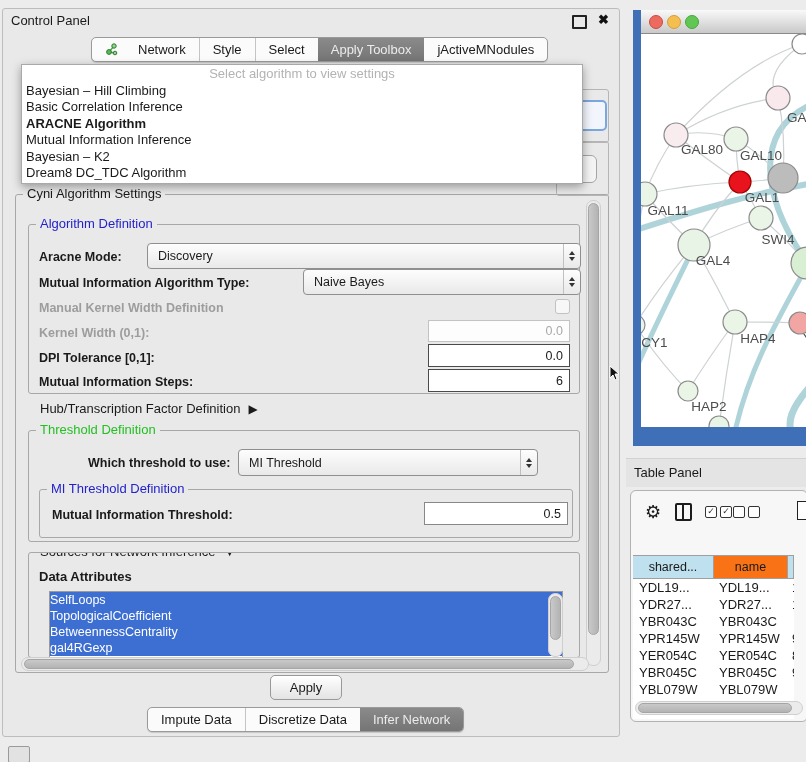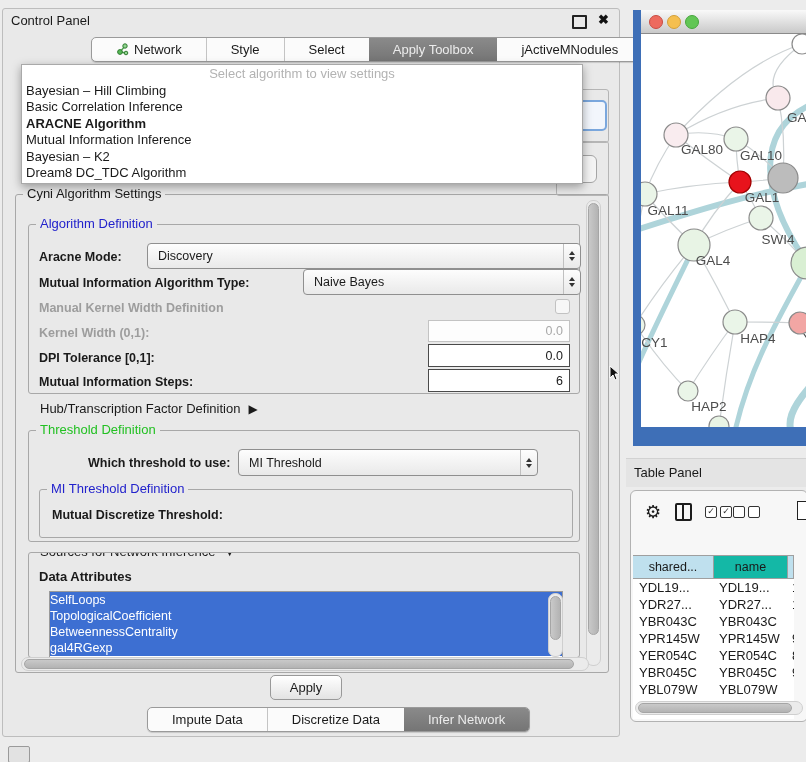--- a/index.html
+++ b/index.html
@@ -11,21 +11,21 @@
   #cpanel{left:2px;top:8px;width:616px;height:727px;background:#e9e9e9;
     border:1px solid #bdbdbd;border-radius:3px;}
   #cpanel-titlebar{left:0;top:0;right:0;height:24px;}
   #cpanel-title{left:8px;top:4px;font-size:13px;}
   #float-icon{right:32px;top:6px;width:11px;height:10px;border:2px solid #222;border-radius:1px;}
   #cpanel-close{right:10px;top:3px;font-size:13px;font-weight:bold;color:#111;}
 
   
   .tabstrip{display:flex;height:23px;background:#fbfbfb;border:1px solid #9a9a9a;
     border-radius:5px;overflow:hidden;box-shadow:0 1px 1px rgba(0,0,0,.15);}
-  .tab{display:flex;align-items:center;gap:5px;padding:0 24px;font-size:13px;
+  .tab{display:flex;align-items:center;gap:20px;padding:0 13px;font-size:13px;
     border-left:1px solid #c4c4c4;white-space:nowrap;}
   .tab:first-child{border-left:none;}
   .tab.sel{background:linear-gradient(#8a8a8a,#757575);color:#ececec;border-left:none;}
   .tab.sel + .tab{border-left:none;}
   #top-tabs{left:88px;top:28px;}
   #bottom-tabs{left:144px;top:698px;}
 
   
   .group{position:absolute;border:1px solid #a8a8a8;border-radius:3px;}
   .gtitle{position:absolute;top:-9px;left:7px;background:#e9e9e9;padding:0 4px;
@@ -95,21 +95,21 @@
   #cols-ic i{position:absolute;left:5px;top:0;bottom:0;width:2px;background:#1c1c1c;}
   .ckpair{position:absolute;top:7px;display:flex;gap:3px;}
   .ck{width:10px;height:10px;border:1.5px solid #333;border-radius:2px;font-size:9px;line-height:9px;
     text-align:center;color:#333;background:#fff;}
   #doc-ic{position:absolute;left:166px;top:2px;width:13px;height:17px;background:#fff;border:1.5px solid #222;}
   #tp-table{position:absolute;left:2px;top:48px;right:13px;margin-top:16px;}
   .th{display:flex;height:22px;border-top:1px solid #9f9f9f;border-bottom:1px solid #9f9f9f;}
   .th .c{display:flex;align-items:center;justify-content:center;font-size:12.5px;
     border-right:1px solid #9f9f9f;overflow:hidden;white-space:nowrap;}
   .c1{width:80px;} .c2{width:73px;} .c3{flex:1;}
-  .hb{background:#bfe0ee;} .hg{background:#14b8a6;}
+  .hb{background:#bfe0ee;} .hg{background:#f97316;}
   #tp-rows{height:140px;overflow:hidden;background:#fff;}
   .tr{display:flex;height:17px;align-items:center;}
   .tr .c{font-size:13px;padding-left:6px;white-space:nowrap;overflow:hidden;box-sizing:border-box;}
 
   
   #mini-square{left:8px;top:746px;width:20px;height:15px;border:1px solid #9a9a9a;background:#e2e2e2;border-radius:2px;}
   #cursor{left:609px;top:365px;z-index:60;}
   .arrow-r{display:inline-block;margin-left:8px;font-size:12px;}
   svg text{font-family:"Liberation Sans",sans-serif;}
 </style>
@@ -207,21 +207,22 @@
         <span class="lbl" style="left:59px;top:25px;">Which threshold to use:</span>
         <div class="combo" style="left:209px;top:18px;width:288px;height:25px;">
           <span class="ctext">MI Threshold</span>
           <span class="spin">
               <i class="up"></i>
               <i class="dn"></i>
             </span>
         </div>
         <div class="group" style="left:10px;top:58px;width:532px;height:47px;">
           <span class="gtitle blue" style="background:#e9e9e9;">MI Threshold Definition</span>
-          <span class="lbl" style="left:12px;top:18px;">Mutual Discretize Threshold:</span>
+          <span class="lbl" style="left:12px;top:18px;">Mutual Information Threshold:</span>
+          <div class="field" style="left:384px;top:12px;width:130px;height:21px;border-color:#888;">0.5</div>
         </div>
       </div>
 
       <div class="group" style="left:12px;top:357px;width:550px;height:104px;overflow:hidden;">
         <span class="gtitle">
           <span>Sources for Network Inference</span>
           <span class="arrow-r" style="margin-left:5px;font-size:11px;">▼</span>
         </span>
         <span class="lbl" style="left:10px;top:16px;font-size:13px;">Data Attributes</span>
         <div id="src-list" style="left:20px;top:38px;width:512px;height:66px;">

